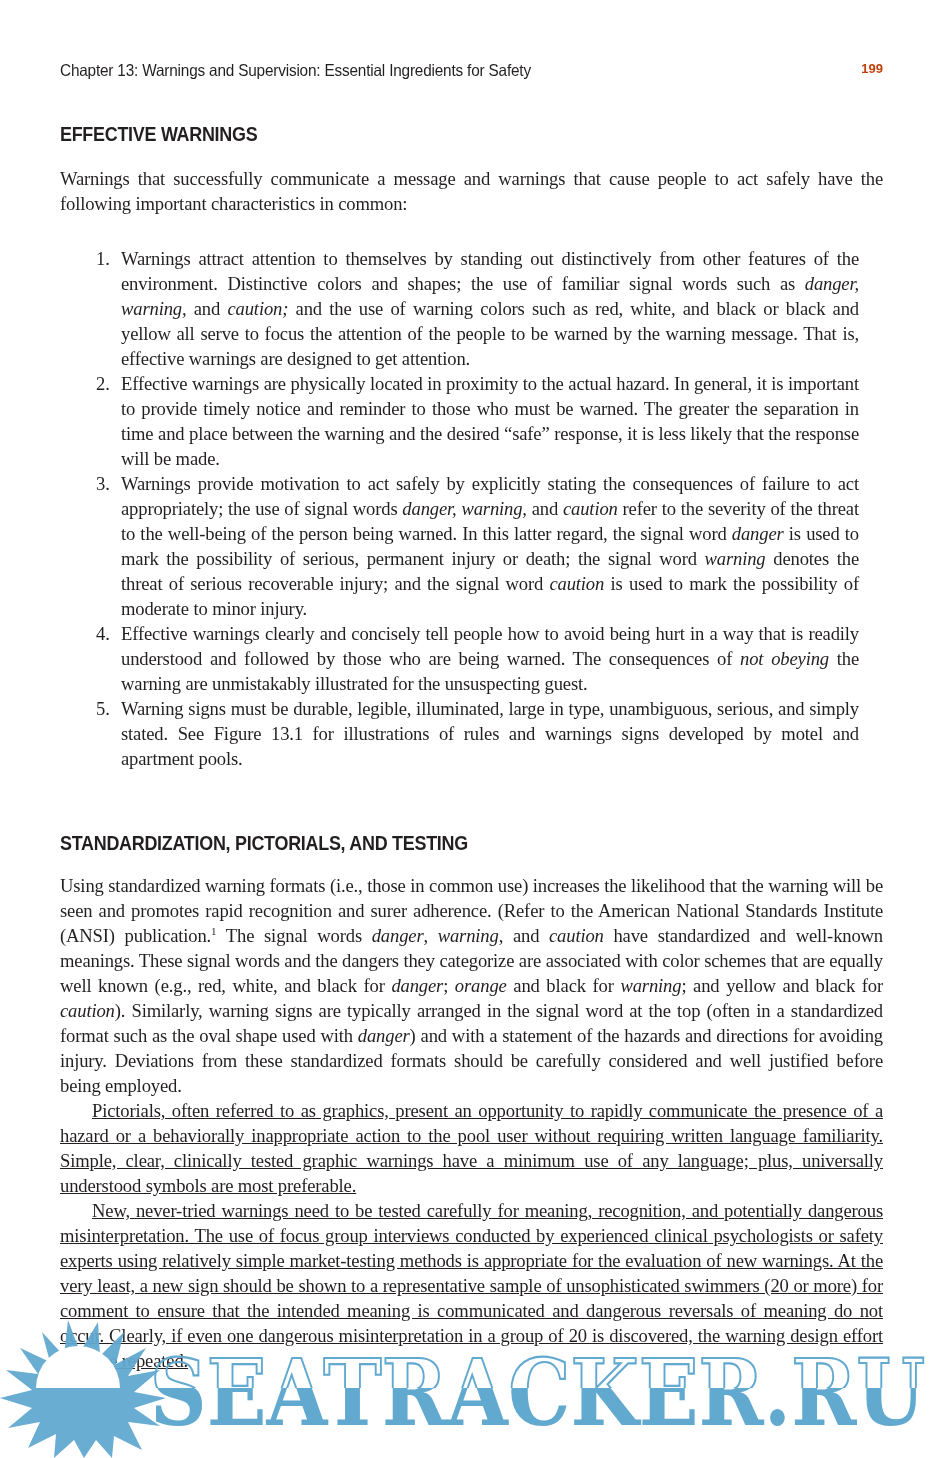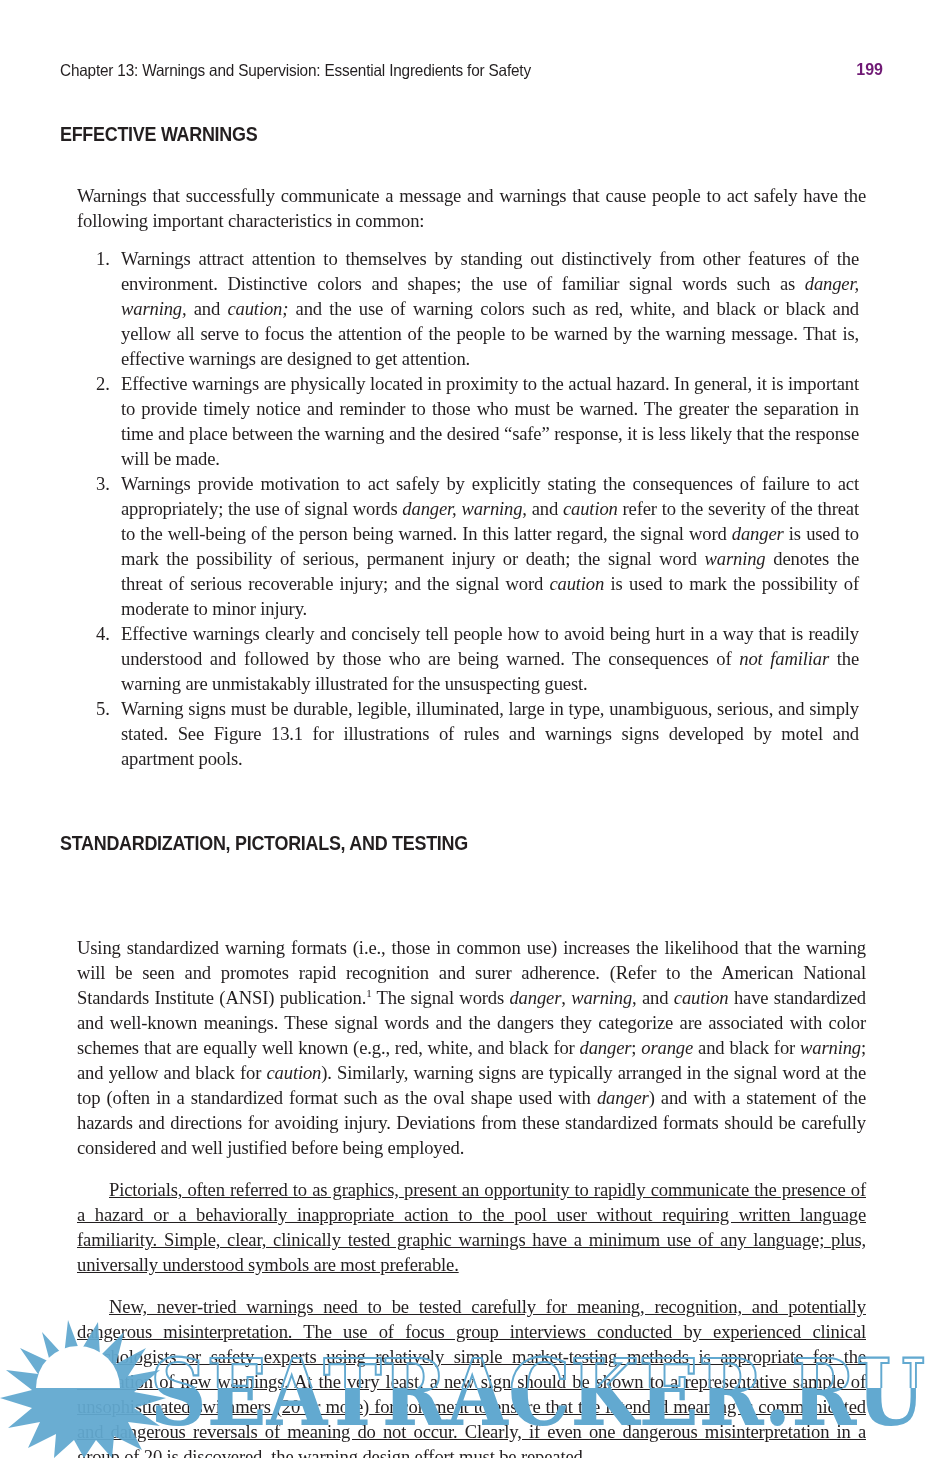--- a/index.html
+++ b/index.html
@@ -32,22 +32,22 @@
       transform: scaleX(0.93);
       transform-origin: left center;
     }
     .running-head .title { display: inline-block; }
     .page-number {
       position: absolute;
       top: 61px;
       right: 0;
       font-family: "Liberation Sans", sans-serif;
       font-weight: bold;
-      font-size: 16px;
-      color: #701a75;
+      font-size: 13px;
+      color: #c2410c;
     }
     .section-heading {
       position: absolute;
       left: 0;
       font-family: "Liberation Sans", sans-serif;
       font-weight: bold;
       font-size: 19.5px;
       color: #231f20;
       letter-spacing: -0.3px;
       transform: scaleX(0.92);
@@ -59,21 +59,21 @@
       left: 0;
       width: 823px;
       font-family: "Liberation Serif", serif;
       font-size: 18.6px;
       line-height: 25px;
       text-align: justify;
       color: #231f20;
       letter-spacing: -0.15px;
     }
     .body-text p {
-      margin: 17px;
+      margin: 0;
     }
     .indent { text-indent: 32px; text-decoration: underline; }
     ol.warn-list {
       position: absolute;
       left: 36px;
       width: 763px;
       margin: 0;
       padding: 0;
       list-style: none;
       font-family: "Liberation Serif", serif;
@@ -129,31 +129,31 @@
     <li>
       <span class="num">2.</span>
       <span>Effective warnings are physically located in proximity to the actual hazard. In general, it is important to provide timely notice and reminder to those who must be warned. The greater the separation in time and place between the warning and the desired “safe” response, it is less likely that the response will be made.</span>
     </li>
     <li>
       <span class="num">3.</span>
       <span>Warnings provide motivation to act safely by explicitly stating the consequences of failure to act appropriately; the use of signal words </span><em>danger, warning,</em><span> and </span><em>caution</em><span> refer to the severity of the threat to the well-being of the person being warned. In this latter regard, the signal word </span><em>danger</em><span> is used to mark the possibility of serious, permanent injury or death; the signal word </span><em>warning</em><span> denotes the threat of serious recoverable injury; and the signal word </span><em>caution</em><span> is used to mark the possibility of moderate to minor injury.</span>
     </li>
     <li>
       <span class="num">4.</span>
-      <span>Effective warnings clearly and concisely tell people how to avoid being hurt in a way that is readily understood and followed by those who are being warned. The consequences of </span><em>not familiar</em><span> the warning are unmistakably illustrated for the unsuspecting guest.</span>
+      <span>Effective warnings clearly and concisely tell people how to avoid being hurt in a way that is readily understood and followed by those who are being warned. The consequences of </span><em>not obeying</em><span> the warning are unmistakably illustrated for the unsuspecting guest.</span>
     </li>
     <li>
       <span class="num">5.</span>
       <span>Warning signs must be durable, legible, illuminated, large in type, unambiguous, serious, and simply stated. See Figure 13.1 for illustrations of rules and warnings signs developed by motel and apartment pools.</span>
     </li>
   </ol>
 
   <div class="section-heading" style="top:832px;">STANDARDIZATION, PICTORIALS, AND TESTING</div>
 
-  <div class="body-text" style="top:918px;">
+  <div class="body-text" style="top:873px;">
     <p><span>Using standardized warning formats (i.e., those in common use) increases the likelihood that the warning will be seen and promotes rapid recognition and surer adherence. (Refer to the American National Standards Institute (ANSI) publication.</span><sup>1</sup><span> The signal words </span><em>danger</em><span>, </span><em>warning</em><span>, and </span><em>caution</em><span> have standardized and well-known meanings. These signal words and the dangers they categorize are associated with color schemes that are equally well known (e.g., red, white, and black for </span><em>danger</em><span>; </span><em>orange</em><span> and black for </span><em>warning</em><span>; and yellow and black for </span><em>caution</em><span>). Similarly, warning signs are typically arranged in the signal word at the top (often in a standardized format such as the oval shape used with </span><em>danger</em><span>) and with a statement of the hazards and directions for avoiding injury. Deviations from these standardized formats should be carefully considered and well justified before being employed.</span></p>
     <p class="indent">Pictorials, often referred to as graphics, present an opportunity to rapidly communicate the presence of a hazard or a behaviorally inappropriate action to the pool user without requiring written language familiarity. Simple, clear, clinically tested graphic warnings have a minimum use of any language; plus, universally understood symbols are most preferable.</p>
     <p class="indent">New, never-tried warnings need to be tested carefully for meaning, recognition, and potentially dangerous misinterpretation. The use of focus group interviews conducted by experienced clinical psychologists or safety experts using relatively simple market-testing methods is appropriate for the evaluation of new warnings. At the very least, a new sign should be shown to a representative sample of unsophisticated swimmers (20 or more) for comment to ensure that the intended meaning is communicated and dangerous reversals of meaning do not occur. Clearly, if even one dangerous misinterpretation in a group of 20 is discovered, the warning design effort must be repeated.</p>
   </div>
 </div>
 
 <svg class="watermark" viewBox="0 1318 944 140" width="944" height="140" xmlns="http://www.w3.org/2000/svg">
   <defs>
     <clipPath id="fillClip">
       <rect x="0" y="1388" width="944" height="70"></rect>

